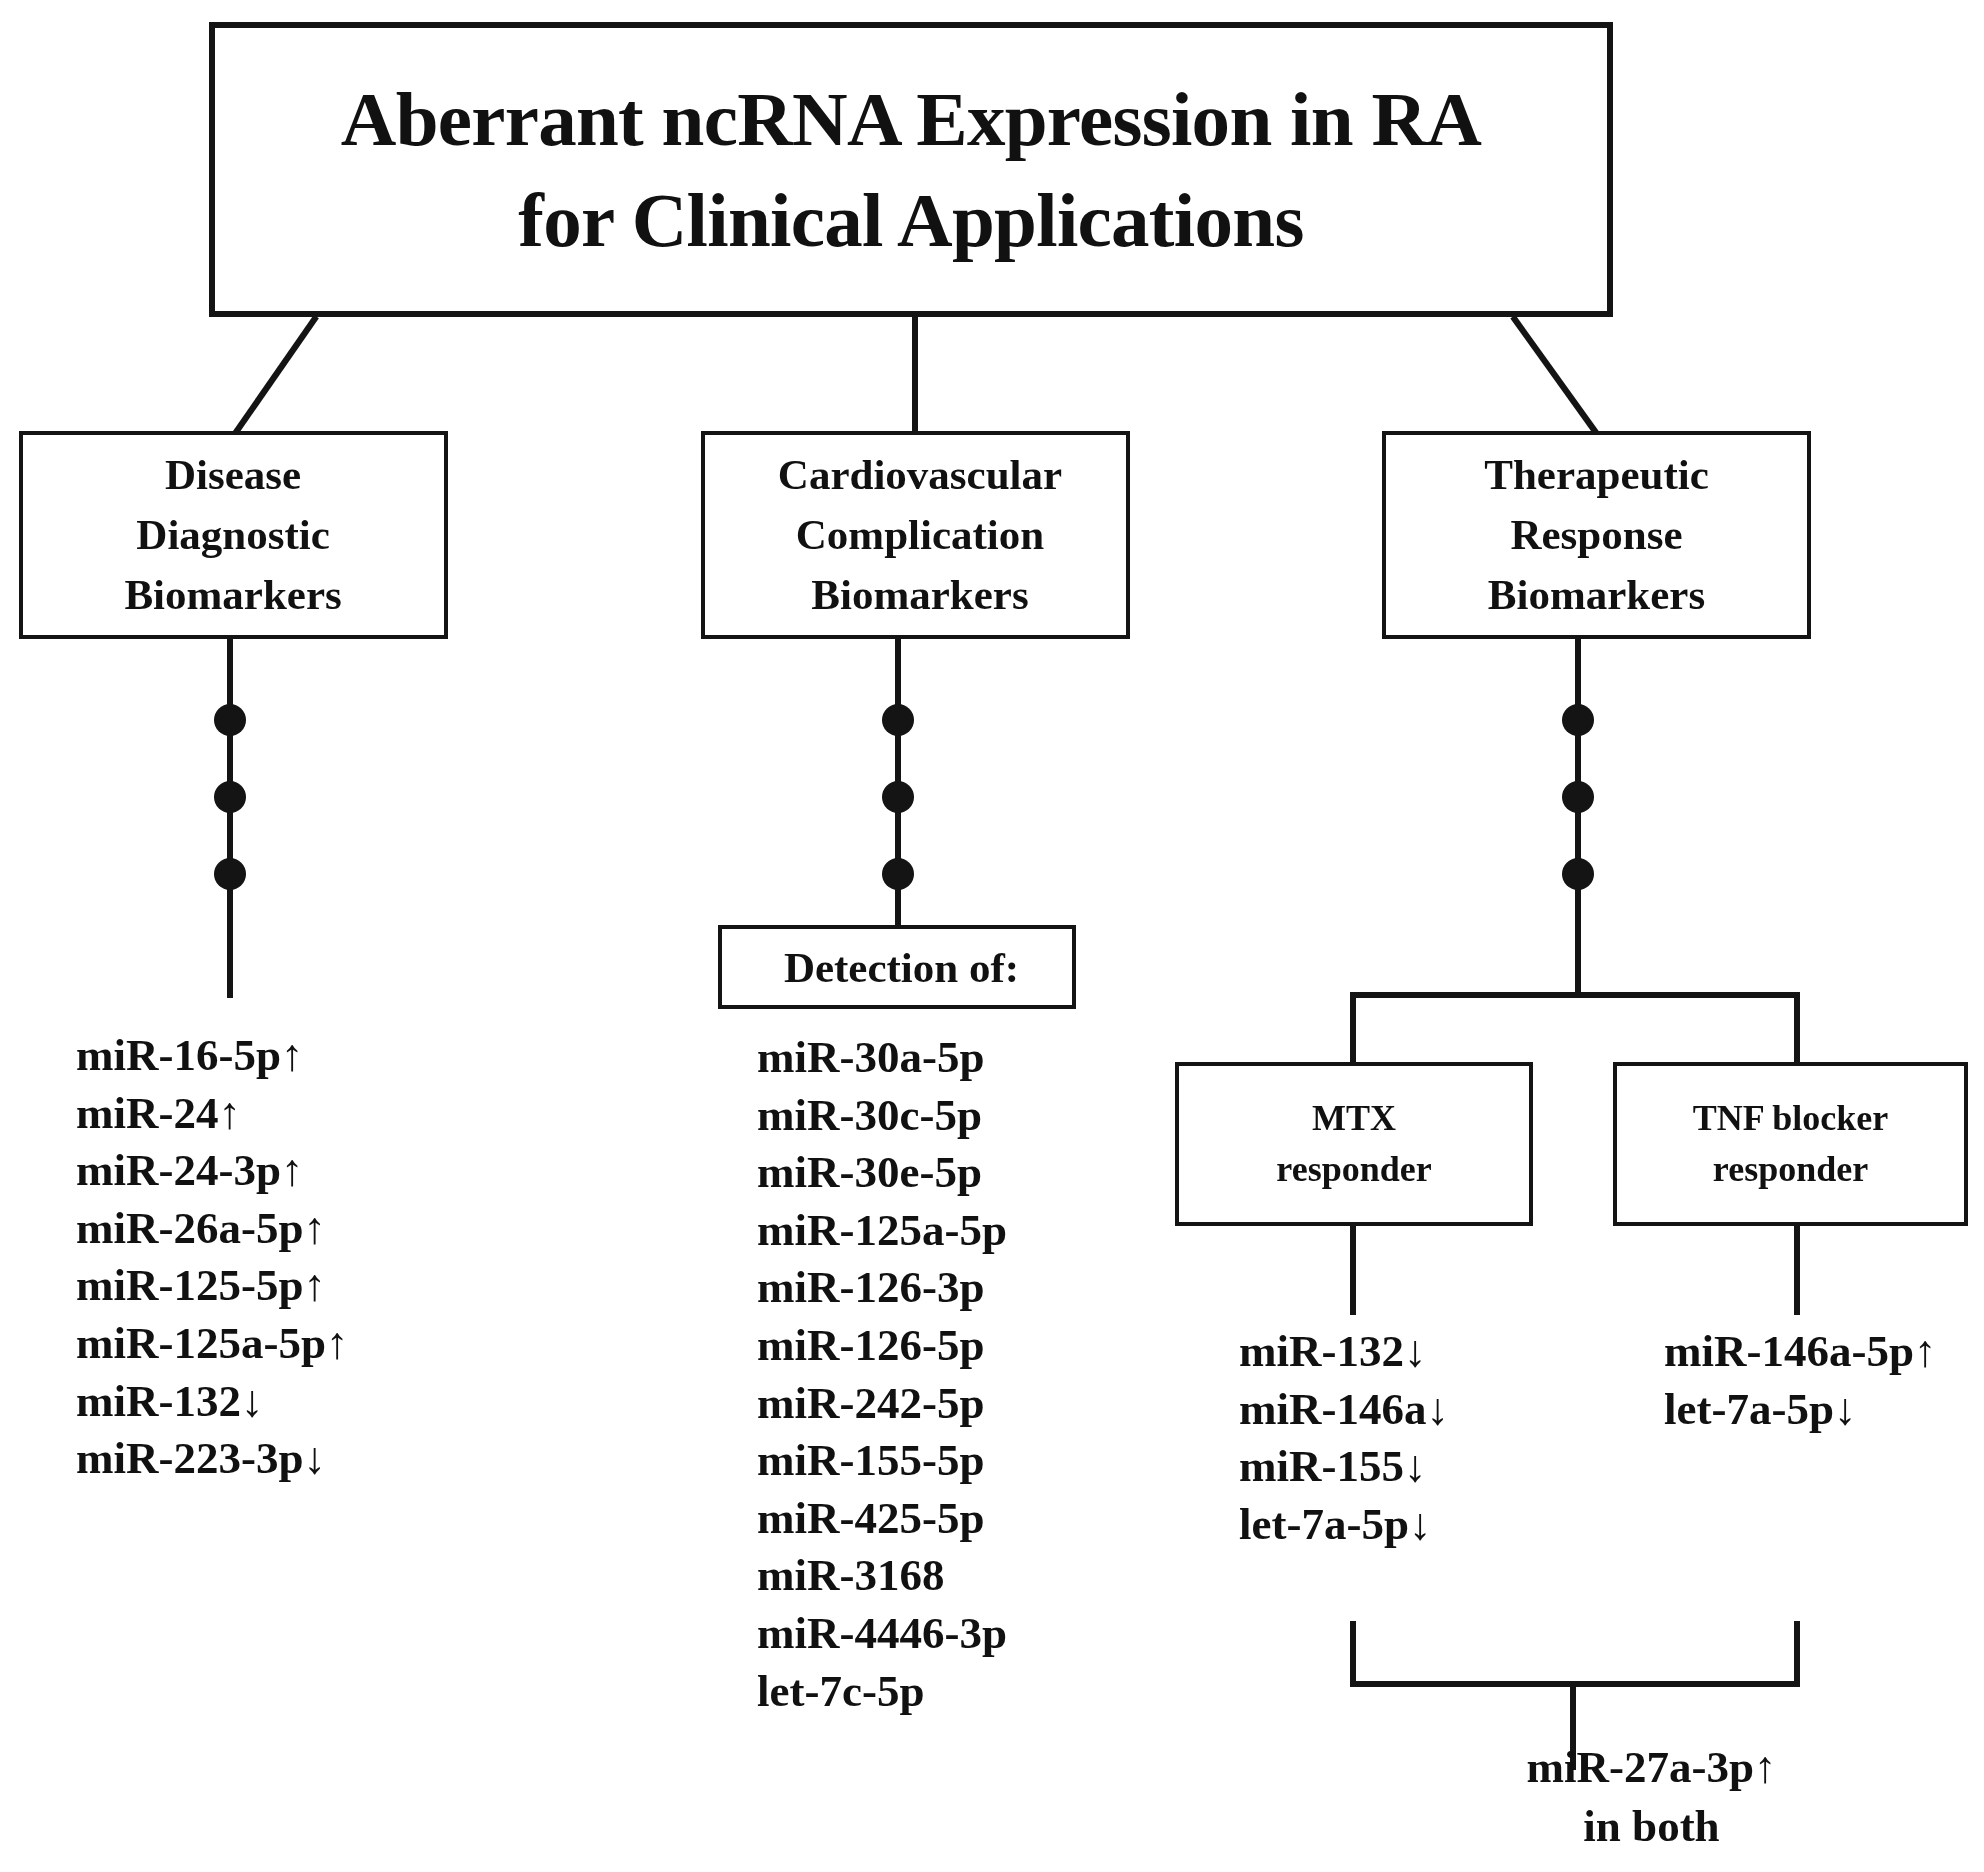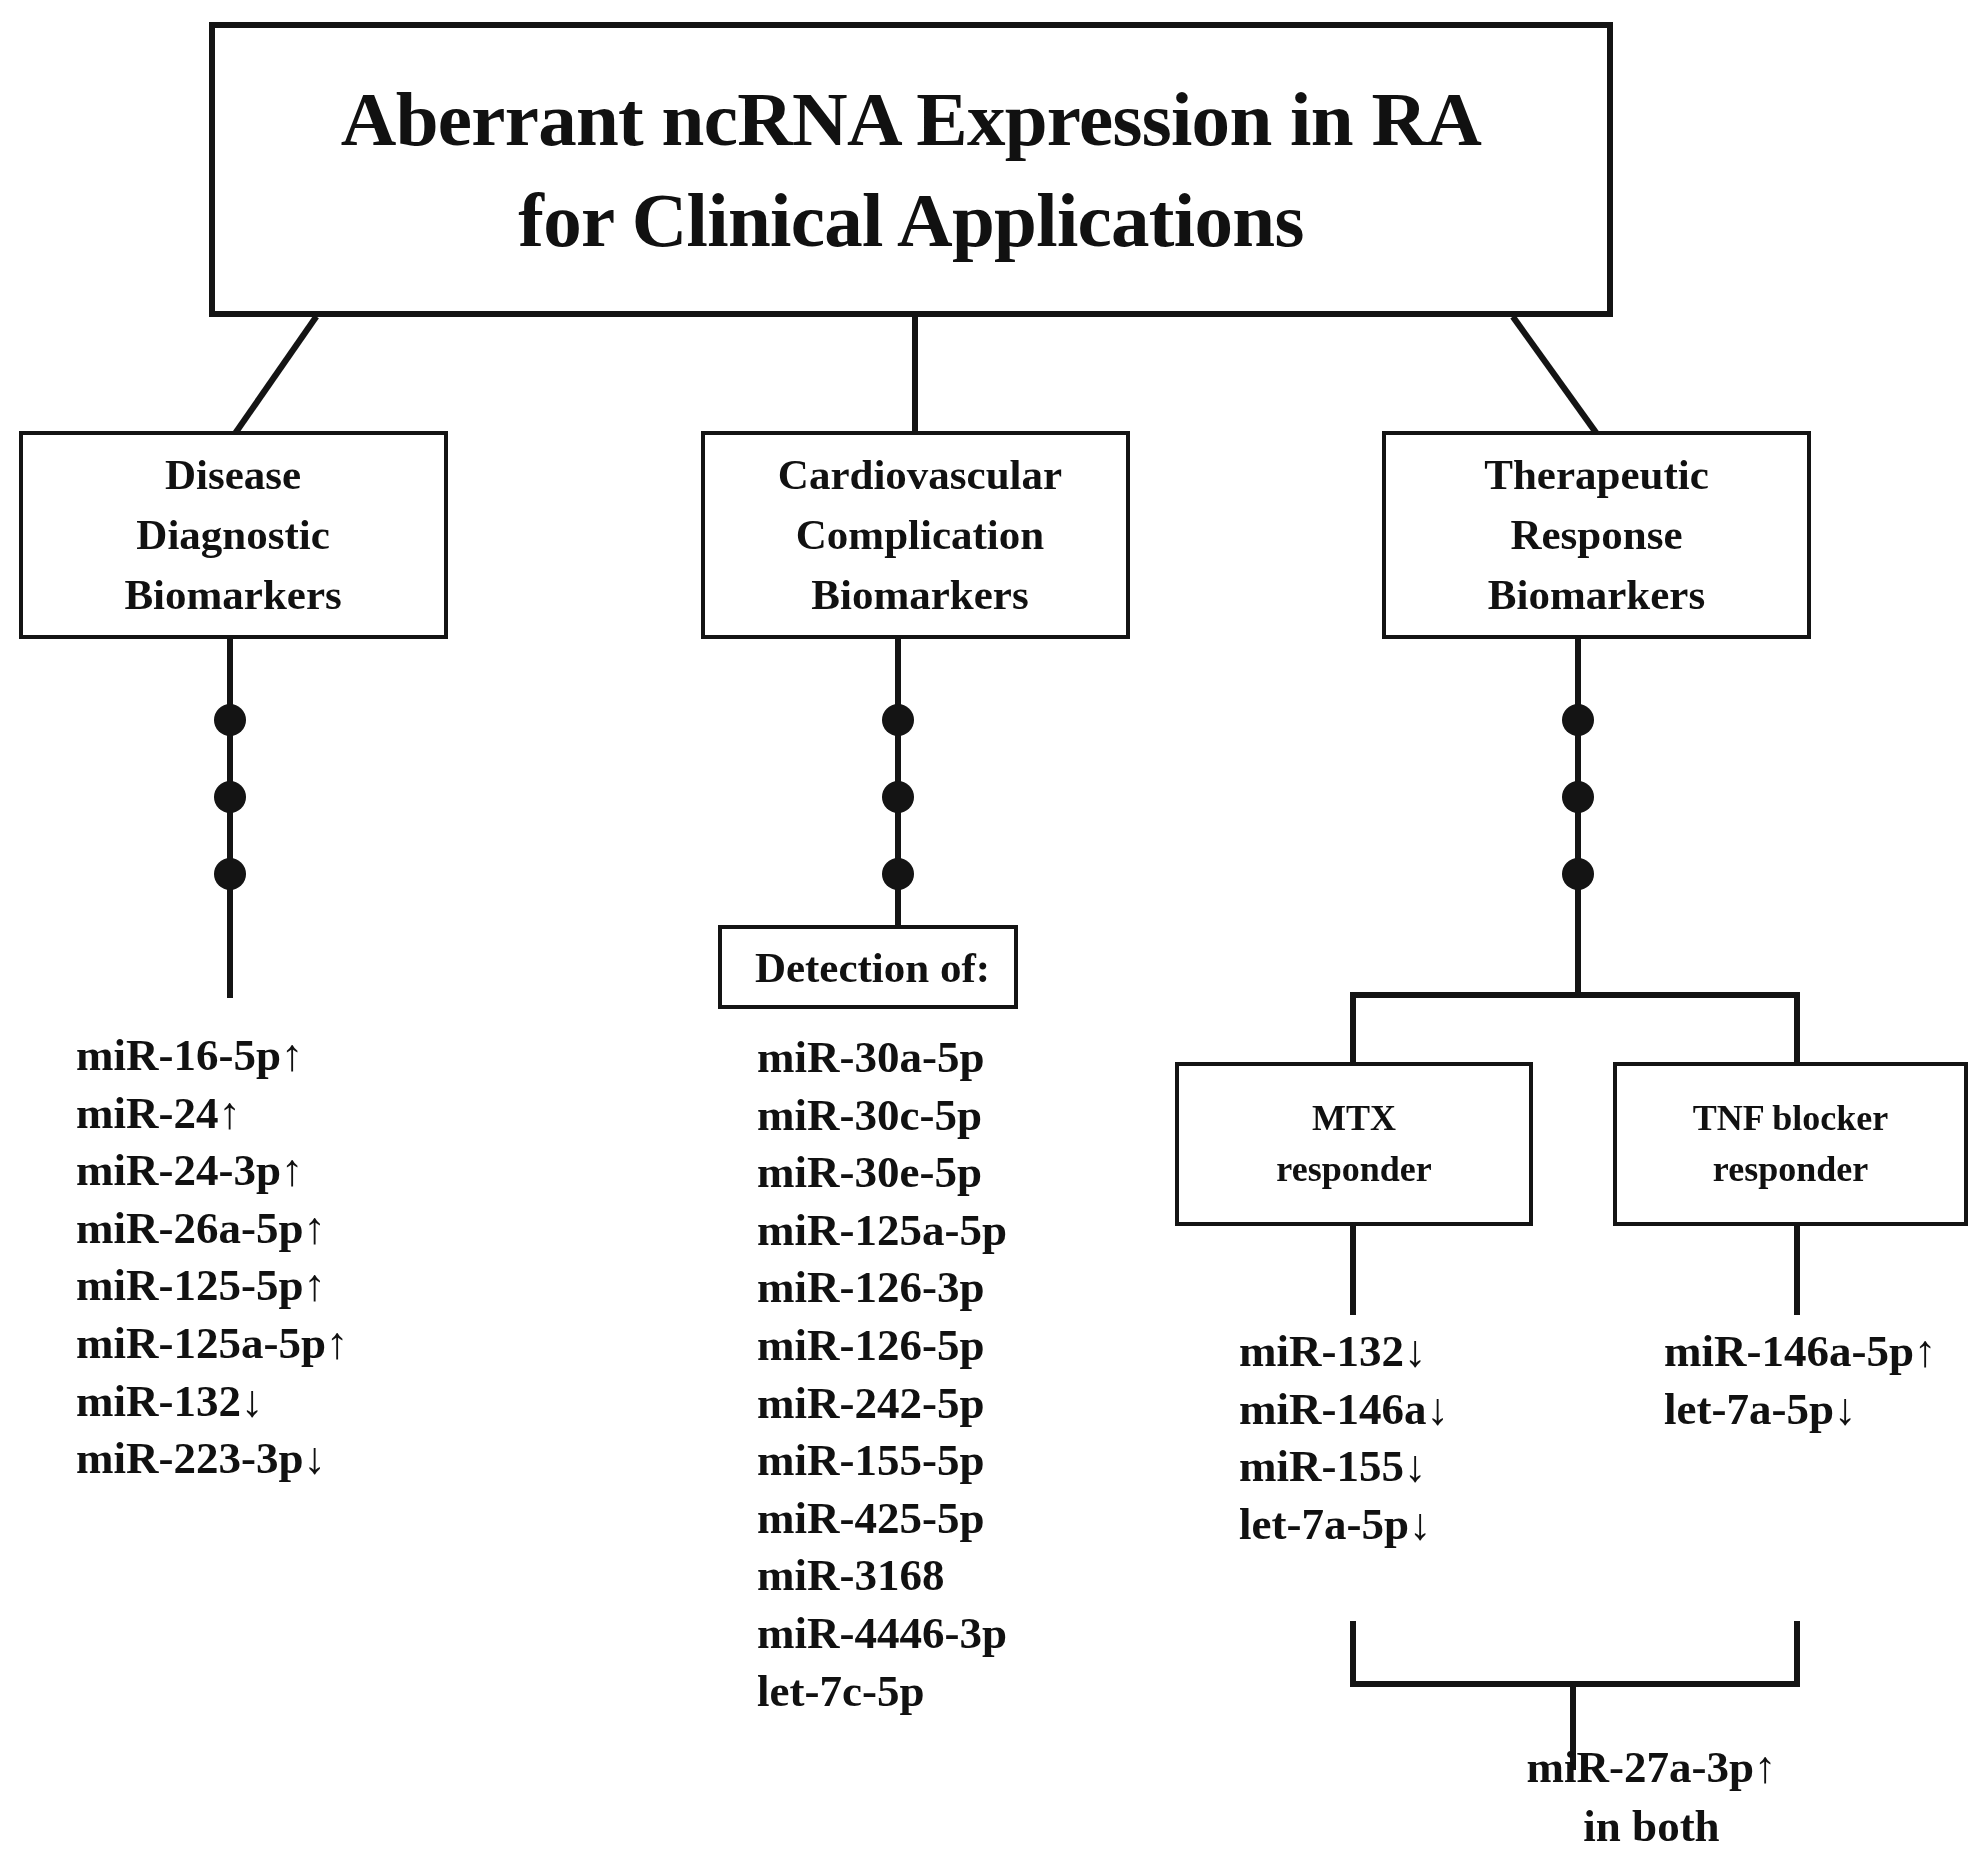--- a/index.html
+++ b/index.html
@@ -45,21 +45,21 @@
     width: 429px; height: 208px;
     font-size: 43px;
     line-height: 1.40;
   }
   #box-disease  { left: 18.6px;   top: 431px; }
   #box-cardio   { left: 701px; top: 431px; padding-left: 9px; }
   #box-therapy  { left: 1382px; top: 431px; }
 
   #box-detection {
     left: 718px; top: 925px;
-    width: 300px; height: 84px;
+    width: 358px; height: 84px;
     border-width: 4.8px;
     font-size: 43px;
     padding-left: 9px;
   }
 
   .resp-box {
     height: 164px;
     font-size: 36px;
     line-height: 1.42;
   }

